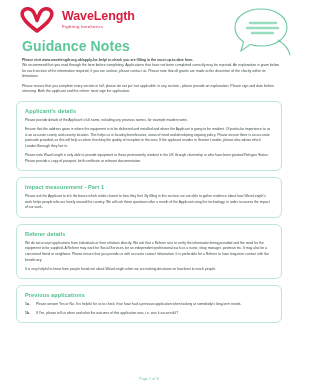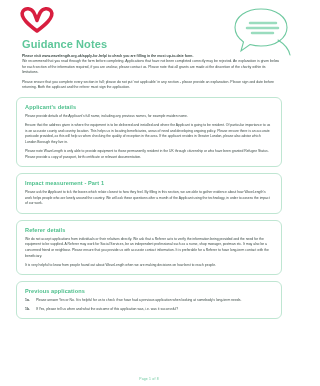--- a/index.html
+++ b/index.html
@@ -43,21 +43,21 @@
   .bubble {
     position: absolute;
     right: 6px; top: 4px;
     width: 62px; height: 56px;
   }
 
   
   .intro { padding: 2px 18px 0 22px; }
   .intro-title {
     color: #5ec79a;
-    font-size: 11px;
+    font-size: 14px;
     font-weight: bold;
     margin-bottom: 3.5px;
     letter-spacing: 0.1px;
   }
   .intro p {
     font-size: 3.5px;
     line-height: 1.62;
     color: #3c4a46;
     margin-bottom: 3.5px;
   }
@@ -117,20 +117,24 @@
 
 <div class="page">
 
   <div class="header">
     <span class="logo-mark">
       <svg viewBox="0 0 76 56" width="38" height="28" aria-hidden="true">
         <path d="M38 50 C30 44 22 38 16 31 C9 23 6 16 10 10 C15 3 26 4 31 12 C34 17 36 23 38 29
                  C40 23 42 17 45 12 C50 4 61 3 66 10 C70 16 67 23 60 31 C54 38 46 44 38 50 Z" fill="none" stroke="#d81e3f" stroke-width="7" stroke-linejoin="round" stroke-linecap="round"></path>
       </svg>
     </span>
+    <div class="logo-text">
+      <div class="brand-name">WaveLength</div>
+      <div class="brand-tagline">Fighting loneliness</div>
+    </div>
     <span class="bubble">
       <svg viewBox="0 0 124 112" width="62" height="56" aria-hidden="true">
         <path d="M62 10 C92 10 114 26 114 47 C114 68 92 84 62 84 C54 84 47 83 40 81
                  L22 94 L27 76 C16 68 10 58 10 47 C10 26 32 10 62 10 Z" fill="none" stroke="#6fc9a0" stroke-width="2.2"></path>
         <path d="M40 38 L92 38" stroke="#9adcbe" stroke-width="5" stroke-linecap="round"></path>
         <path d="M34 48 L96 48" stroke="#9adcbe" stroke-width="5" stroke-linecap="round"></path>
         <path d="M44 58 L86 58" stroke="#9adcbe" stroke-width="5" stroke-linecap="round"></path>
         <path d="M96 72 C112 82 118 92 120 102" fill="none" stroke="#6fc9a0" stroke-width="2.2" stroke-linecap="round"></path>
       </svg>
     </span>

